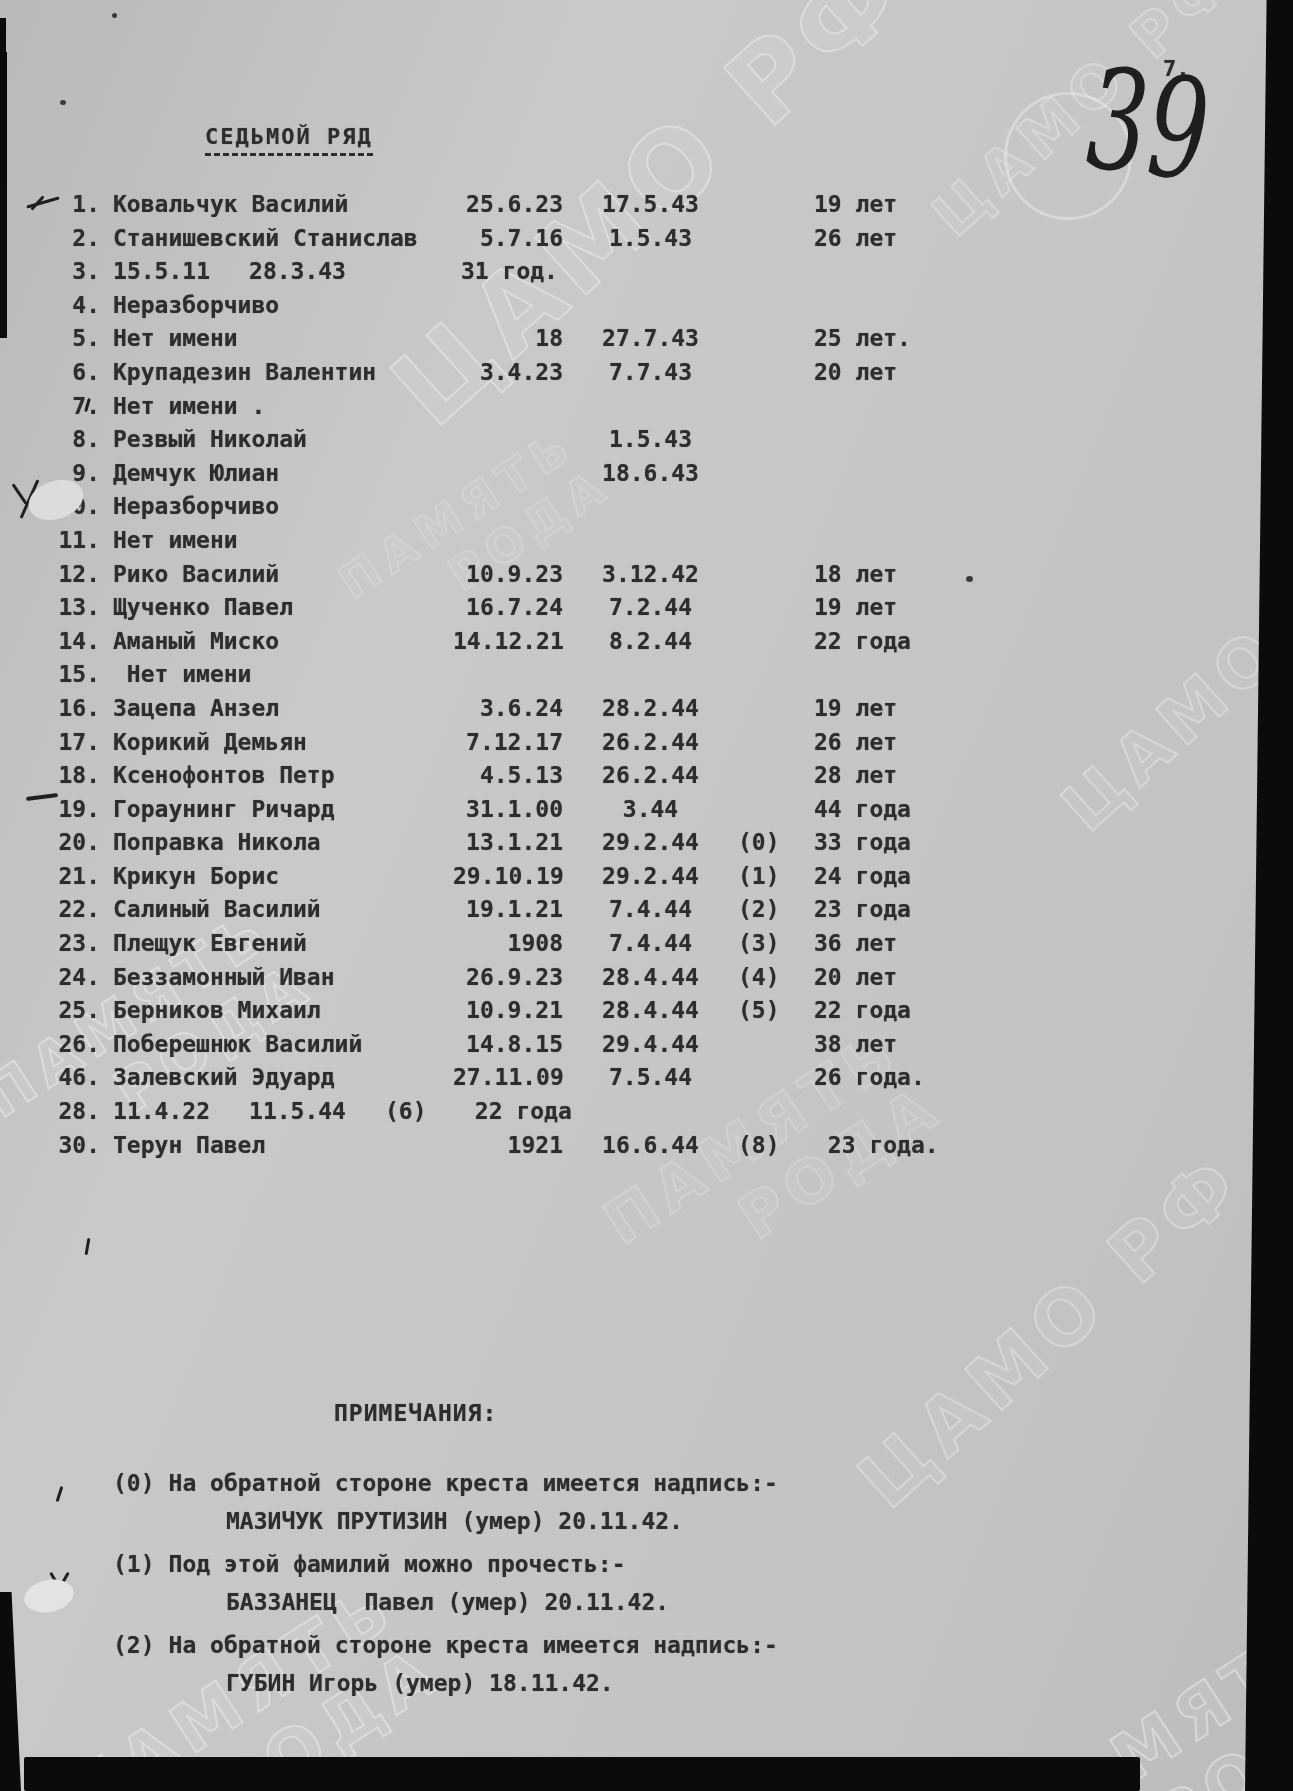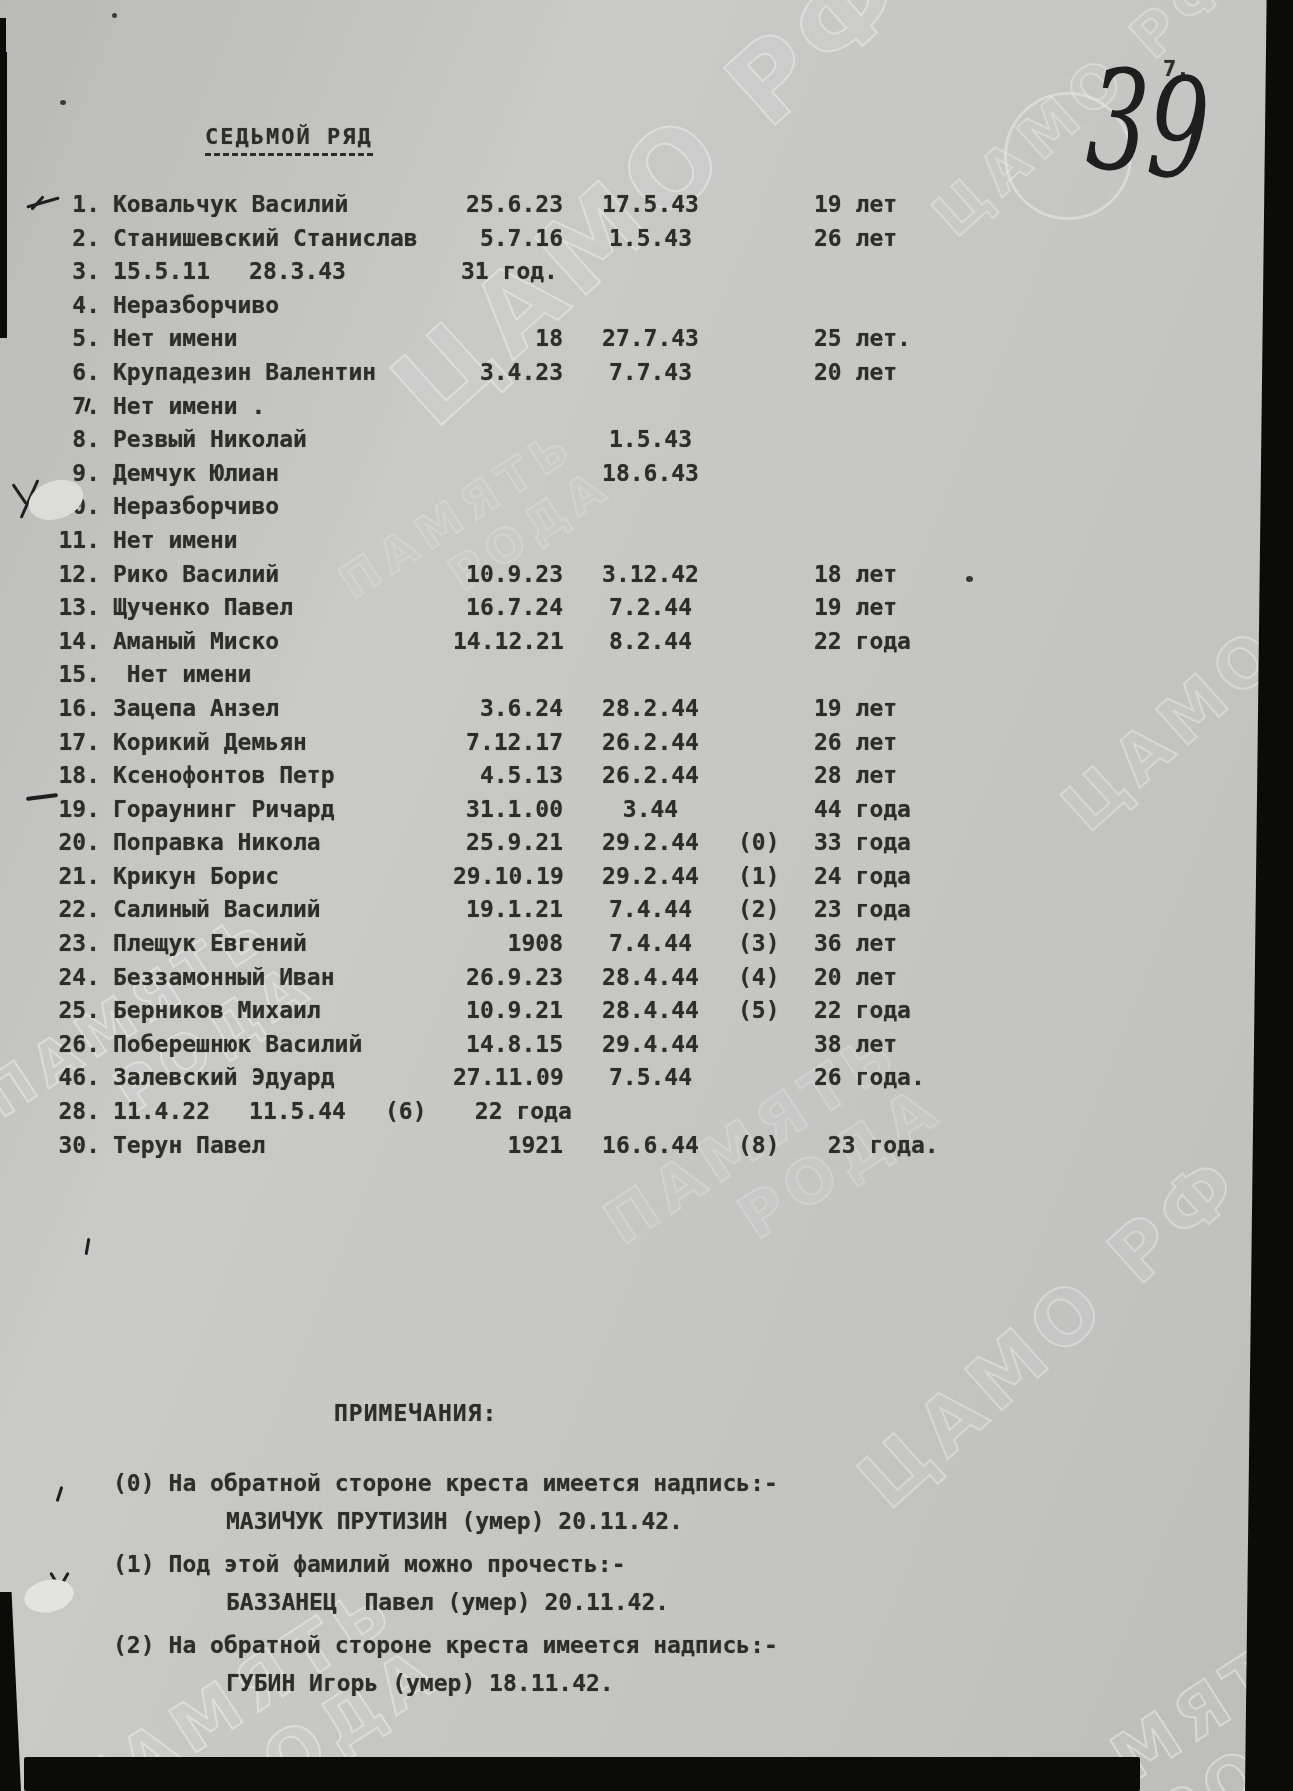--- a/index.html
+++ b/index.html
@@ -241,21 +241,21 @@
         <span class="c-num">19.</span>
         <span class="c-name">Гораунинг Ричард</span>
         <span class="c-birth">31.1.00</span>
         <span class="c-death">3.44</span>
         <span class="c-dnote"></span>
         <span class="c-age">44 года</span>
       </div>
       <div class="row">
         <span class="c-num">20.</span>
         <span class="c-name">Поправка Никола</span>
-        <span class="c-birth">25.9.21</span>
+        <span class="c-birth">13.1.21</span>
         <span class="c-death">29.2.44</span>
         <span class="c-dnote">(0)</span>
         <span class="c-age">33 года</span>
       </div>
       <div class="row">
         <span class="c-num">21.</span>
         <span class="c-name">Крикун Борис</span>
         <span class="c-birth">29.10.19</span>
         <span class="c-death">29.2.44</span>
         <span class="c-dnote">(1)</span>

